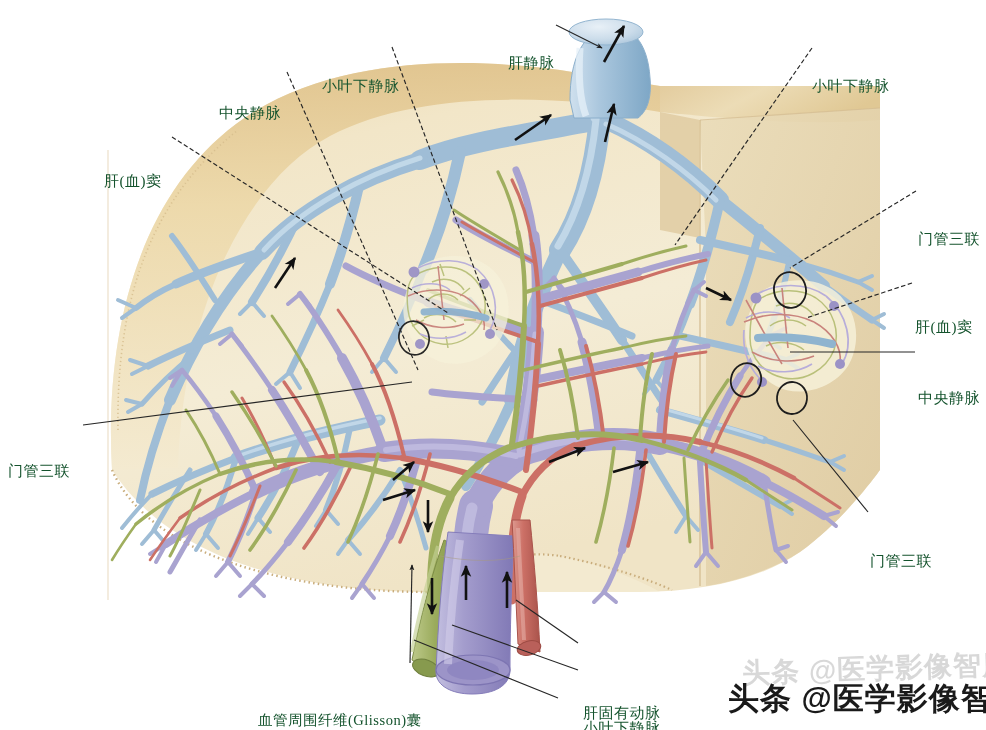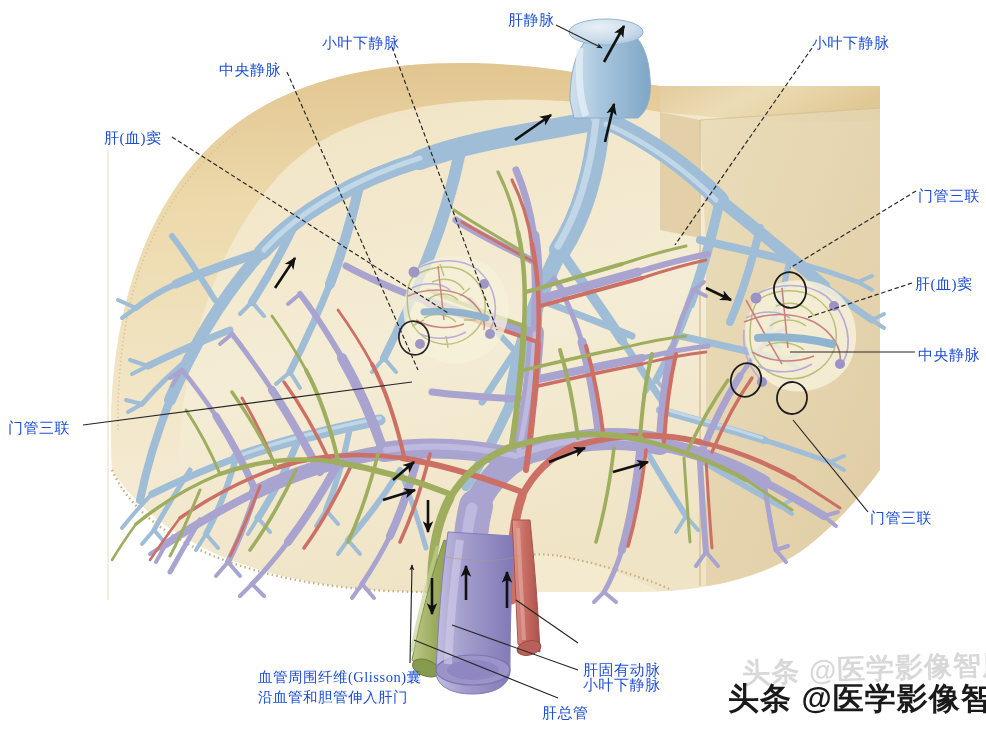--- a/index.html
+++ b/index.html
@@ -8,24 +8,25 @@
     width:986px;height:730px;position:relative;overflow:hidden;
     font-family:"Liberation Serif","DejaVu Serif",serif;
     background:#ffffff;
   }
   #stage{position:absolute;left:0;top:0;width:986px;height:730px;}
   svg.layer{position:absolute;left:0;top:0;width:986px;height:730px;}
   .lbl{
     position:absolute;
     font-family:"Liberation Serif","DejaVu Serif",serif;
     font-size:15px;
-    color:#1d4ed8;
+    color:#14532d;
     white-space:nowrap;
     letter-spacing:0.5px;
     line-height:1.35;
+    margin-top:43px;
   }
   .lbl.two{white-space:pre-line;font-size:14.5px;}
   .watermark{
     position:absolute;
     font-family:"Liberation Sans","DejaVu Sans",sans-serif;
     font-weight:bold;
     font-size:31px;
     color:#1a1a1a;
     white-space:nowrap;
     letter-spacing:1px;

